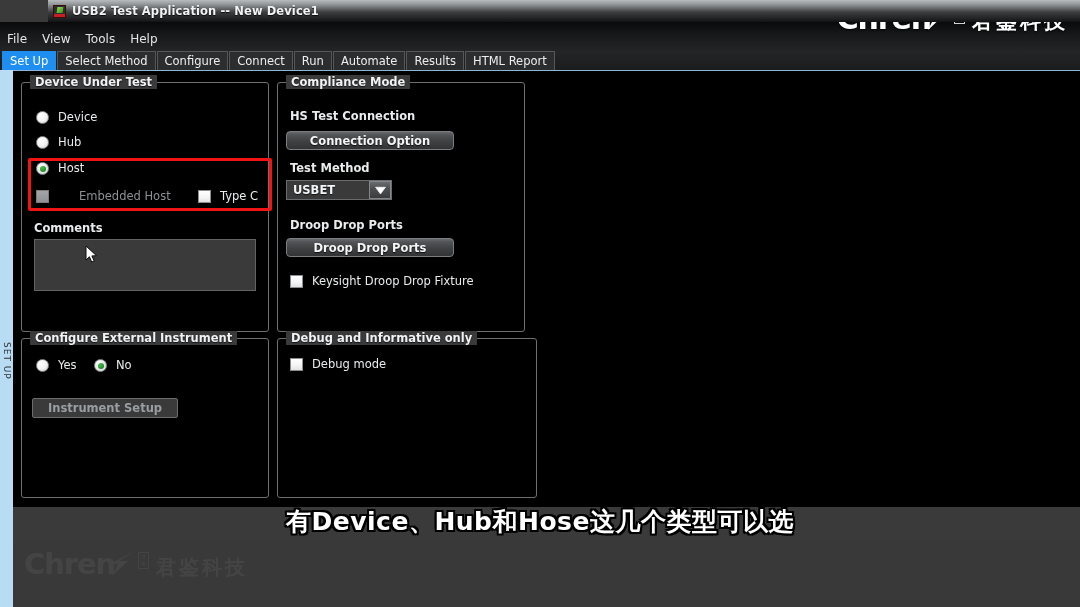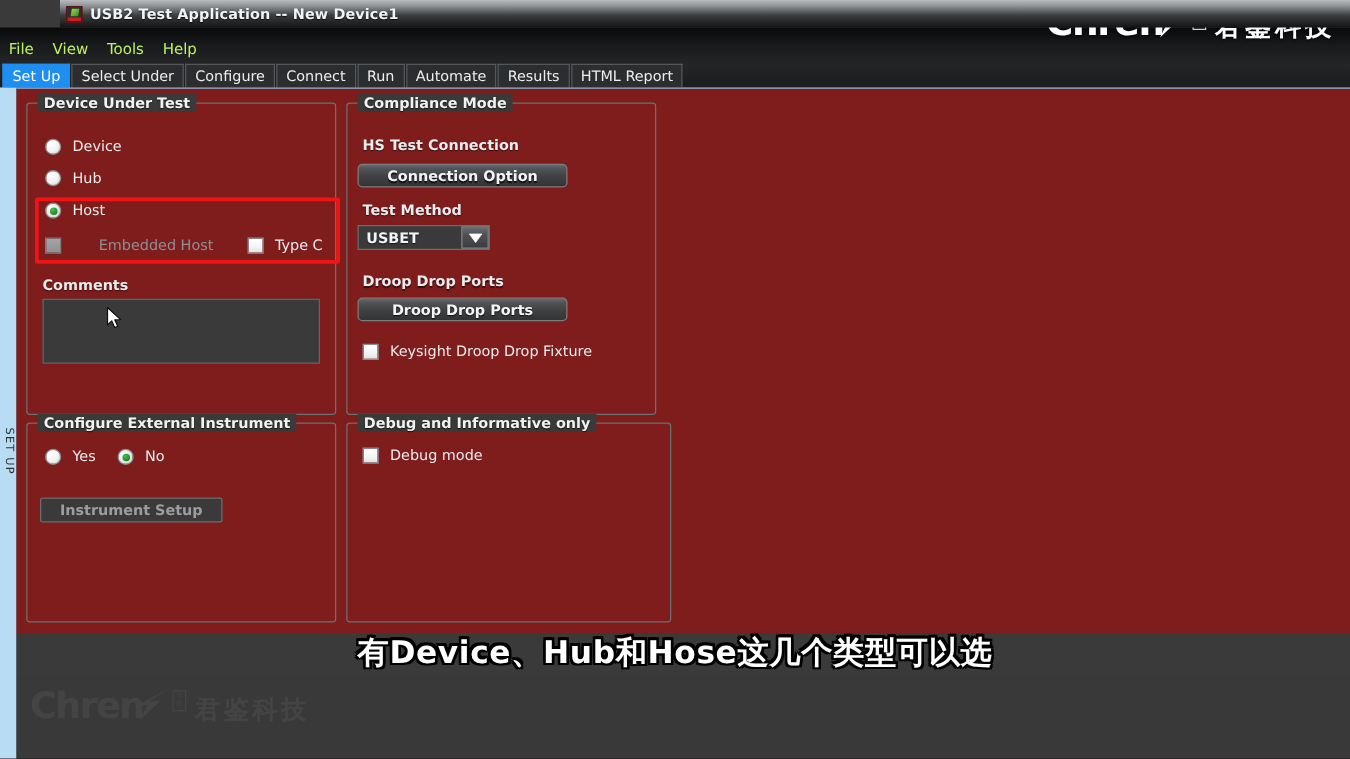--- a/index.html
+++ b/index.html
@@ -135,21 +135,21 @@
     position: absolute;
     left: 0; top: 29px;
     height: 19px;
     display: flex;
     align-items: center;
     padding-left: 7px;
     gap: 15px;
     z-index: 10;
   }
   .menu-item {
-    color: #bef264;
+    color: #e5e5e5;
     font-size: 12px;
     line-height: 1;
     white-space: nowrap;
     cursor: default;
     text-align: center;
   }
 
   
   .tabstrip {
     position: absolute;
@@ -202,21 +202,21 @@
     line-height: 13px;
     white-space: nowrap;
   }
 
   
   .content {
     position: absolute;
     left: 13px; top: 70px;
     width: 1067px;
     height: 437px;
-    background: #7f1d1d;
+    background: #000000;
     z-index: 8;
   }
   .top-rule {
     position: absolute;
     left: 13px; top: 70px;
     width: 1067px;
     height: 1px;
     background: #8fb6d4;
     z-index: 14;
   }
@@ -468,21 +468,21 @@
 
   <div class="menubar">
     <div class="menu-item">File</div>
     <div class="menu-item">View</div>
     <div class="menu-item">Tools</div>
     <div class="menu-item">Help</div>
   </div>
 
   <div class="tabstrip">
     <div class="tab active">Set Up</div>
-    <div class="tab">Select Under</div>
+    <div class="tab">Select Method</div>
     <div class="tab">Configure</div>
     <div class="tab">Connect</div>
     <div class="tab">Run</div>
     <div class="tab">Automate</div>
     <div class="tab">Results</div>
     <div class="tab">HTML Report</div>
   </div>
 
   <div class="sidestrip">
     <div class="sidestrip-label">SET UP</div>

